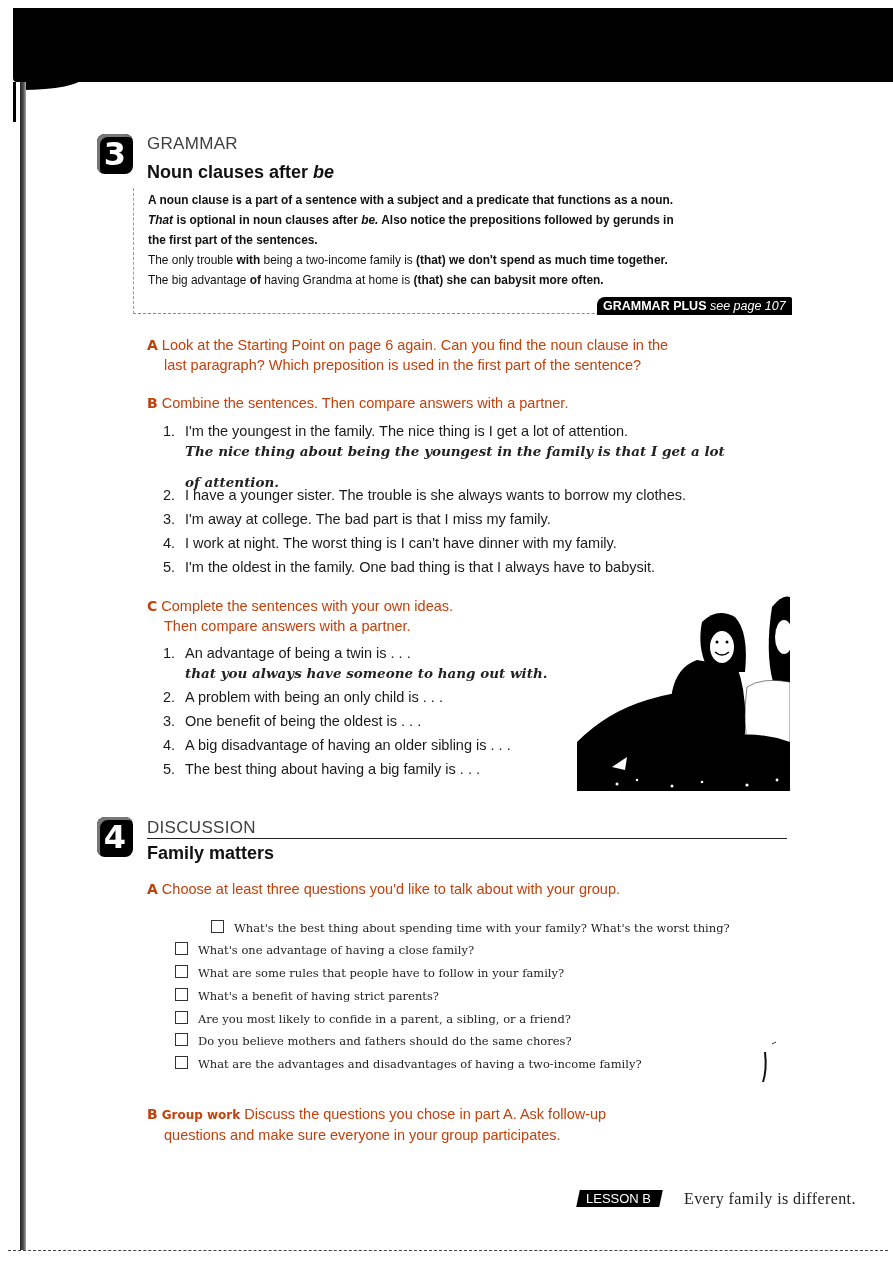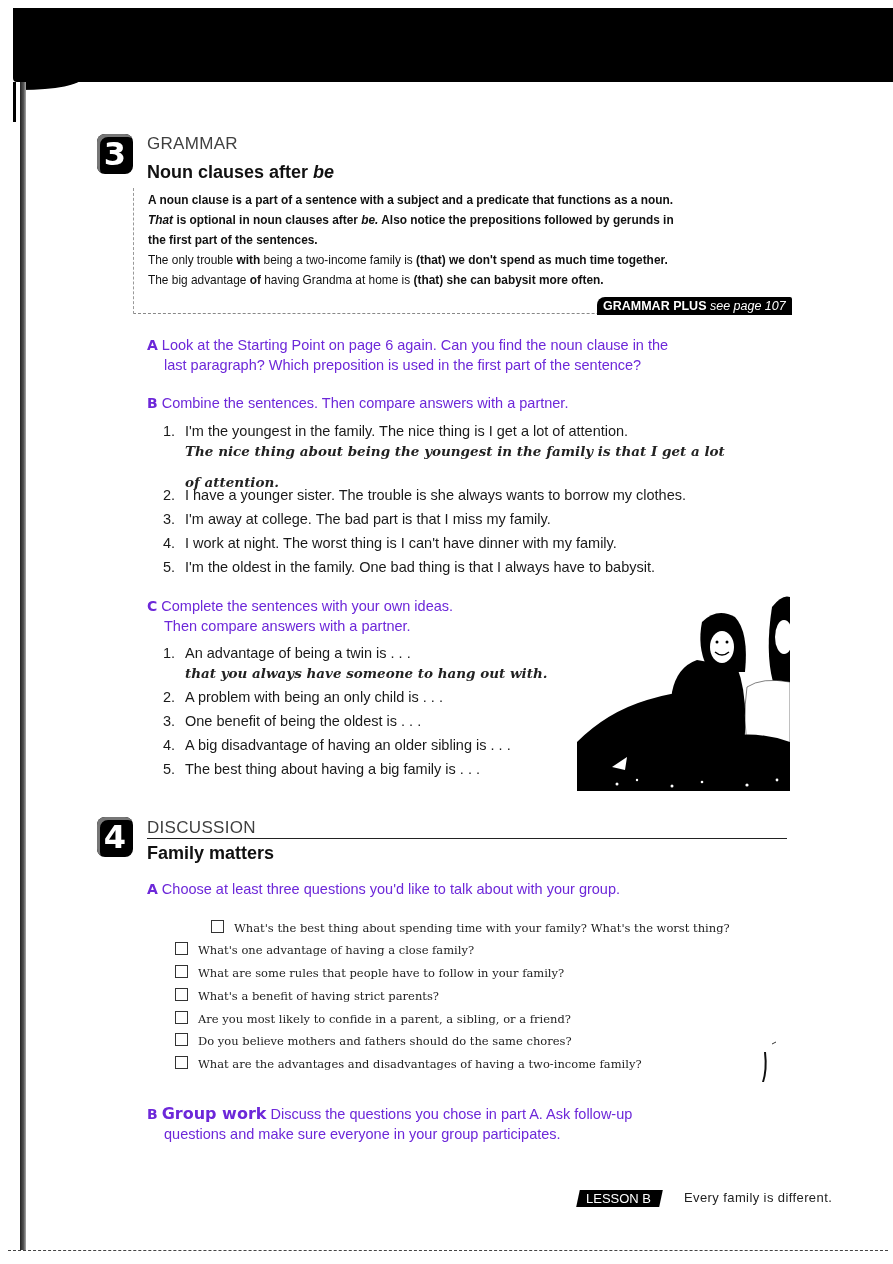--- a/index.html
+++ b/index.html
@@ -59,21 +59,21 @@
   .gp-tag {
     position: absolute; left: 597px; top: 297px; height: 18px; padding: 0 6px;
     background: #000; color: #fff; font-size: 12.5px; line-height: 18px;
     border-top-left-radius: 8px; border-top-right-radius: 2px;
     white-space: nowrap;
   }
   .gp-tag b { font-weight: bold; }
   .gp-tag i { font-style: italic; font-weight: normal; margin-top: 48px; }
 
   .para {
-    position: absolute; left: 147px; font-size: 14.5px; line-height: 20px; color: #6d28d9;
+    position: absolute; left: 147px; font-size: 14.5px; line-height: 20px; color: #c2410c;
   }
   .para .letter { font-weight: bold; font-family: "DejaVu Sans", sans-serif; font-size: 14px; margin-right: 4px; }
   .para .indent { display: block; padding-left: 17px; }
   .list { position: absolute; left: 163px; font-size: 14.5px; color: #1a1a1a; }
   .list .item { position: absolute; white-space: nowrap; }
   .list .num { display: inline-block; width: 22px; }
   .answer {
     position: absolute; font-family: "DejaVu Serif", serif; font-style: italic; font-weight: bold;
     font-size: 13.5px; color: #222; white-space: nowrap;
   }
@@ -93,22 +93,22 @@
   }
   .q-text { font-family: "DejaVu Serif", serif; font-size: 11.5px; color: #222; }
 
   .footer-tag {
     position: absolute; left: 578px; top: 1190px; height: 17px;
     background: #000; color: #fff; font-size: 13px; line-height: 17px;
     padding: 0 10px 0 8px; transform: skewX(-12deg);
   }
   .footer-tag span { display: inline-block; transform: skewX(12deg); }
   .footer-title {
-    position: absolute; left: 684px; top: 1190px; font-family: Liberation Sans, sans-serif;
-    font-size: 13px; color: #222; letter-spacing: 0.4px;
+    position: absolute; left: 684px; top: 1190px; font-family: Liberation Serif, serif;
+    font-size: 16px; color: #222; letter-spacing: 0.4px;
   }
 </style>
 </head>
 <body>
 
 <div class="top-bar"></div>
 <div class="top-bar-curve"></div>
 <div class="spine-left"></div>
 <div class="spine"></div>
 
@@ -213,20 +213,20 @@
   <div class="q-item" style="top:113px;"><span class="checkbox"></span><span class="q-text">Do you believe mothers and fathers should do the same chores?</span></div>
   <div class="q-item" style="top:136px;"><span class="checkbox"></span><span class="q-text">What are the advantages and disadvantages of having a two-income family?</span></div>
 </div>
 
 <svg style="position:absolute; left:752px; top:1040px;" width="30" height="45">
   <path d="M10 42 Q14 30 12 12 L14 12 Q16 30 12 42 Z" fill="#111"></path>
   <path d="M20 4 L24 2" stroke="#333" stroke-width="1"></path>
 </svg>
 
 <div class="para" style="top:1104px;">
-  <span class="letter">B</span><b style="font-family:'DejaVu Sans',sans-serif; font-size:16px;">Group work</b><span> Discuss the questions you chose in part A. Ask follow-up</span>
+  <span class="letter">B</span><b style="font-family:'DejaVu Sans',sans-serif; font-size:12px;">Group work</b><span> Discuss the questions you chose in part A. Ask follow-up</span>
   <span class="indent">questions and make sure everyone in your group participates.</span>
 </div>
 
 <div class="footer-tag"><span>LESSON B</span></div>
 <div class="footer-title">Every family is different.</div>
 
 <div class="bottom-rule"></div>
 
 </body></html>

